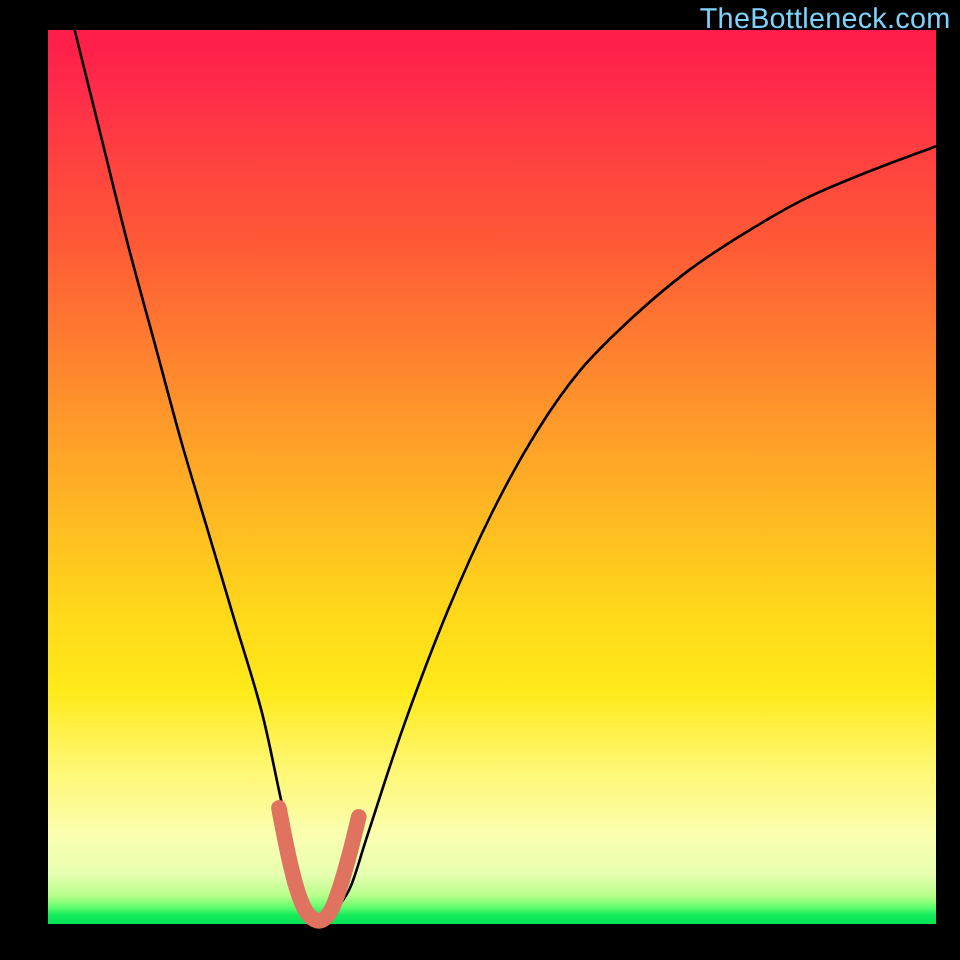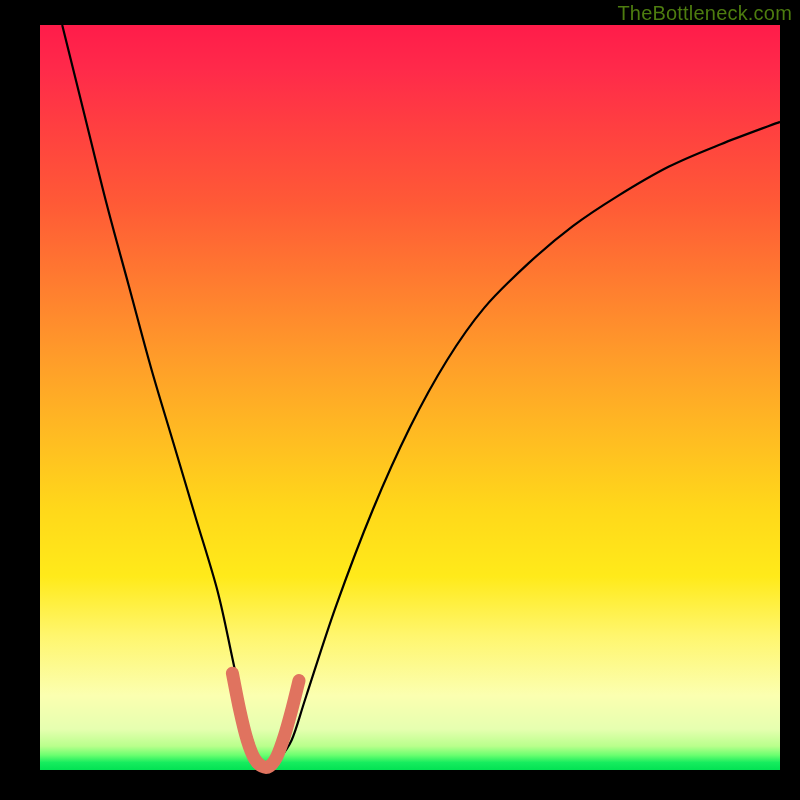--- a/index.html
+++ b/index.html
@@ -42,22 +42,22 @@
       #b9ff8c 96.8%,
       #6bff70 98%,
       #16ec5e 99%,
       #03e253 100%
     );
   }
   .watermark {
     position: absolute;
     top: 2px;
     right: 8px;
-    color: #4d7c0f;
-    font-size: 20px;
+    color: #7dd3fc;
+    font-size: 24px;
     letter-spacing: 0.2px;
     font-weight: 500;
     z-index: 10;
   }
   svg.curve {
     position: absolute;
     left: 0;
     top: 0;
     width: 740px;
     height: 745px;

